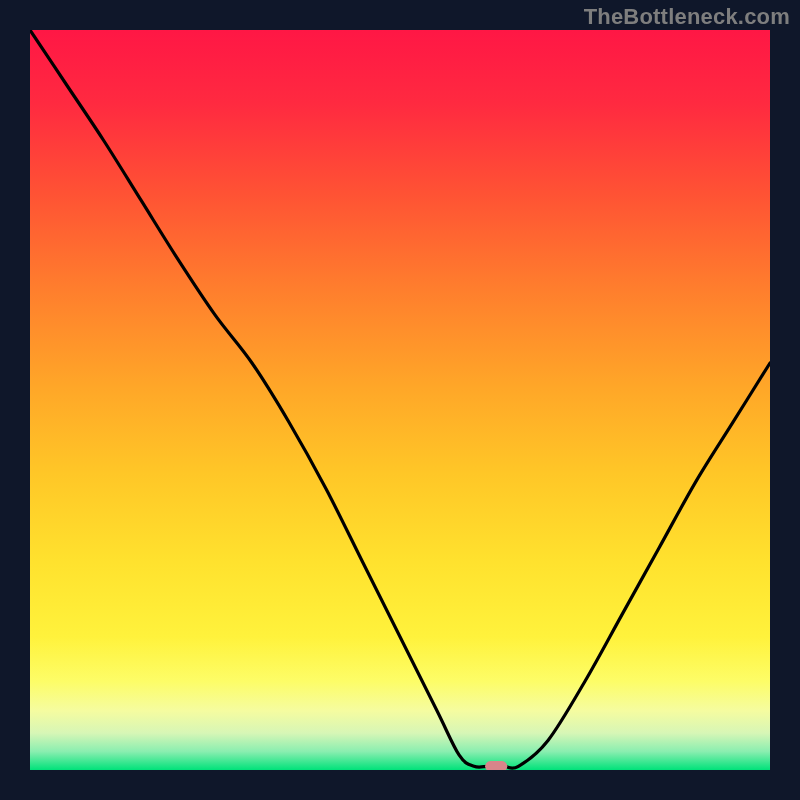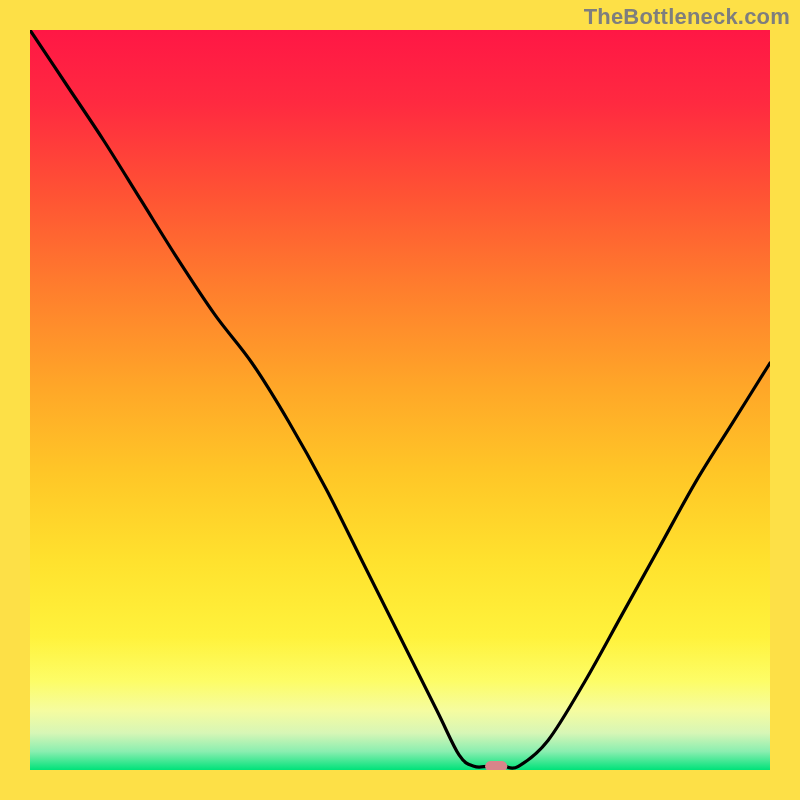--- a/index.html
+++ b/index.html
@@ -8,21 +8,21 @@
     width: 800px;
     height: 800px;
     background: #000;
     overflow: hidden;
     font-family: Arial, Helvetica, sans-serif;
   }
   .frame {
     position: relative;
     width: 800px;
     height: 800px;
-    background: #fde047;
+    background: #0f172a;
   }
   .watermark {
     position: absolute;
     top: 4px;
     right: 10px;
     font-size: 22px;
     font-weight: 600;
     color: #7e7e7e;
     letter-spacing: 0.2px;
     z-index: 3;

